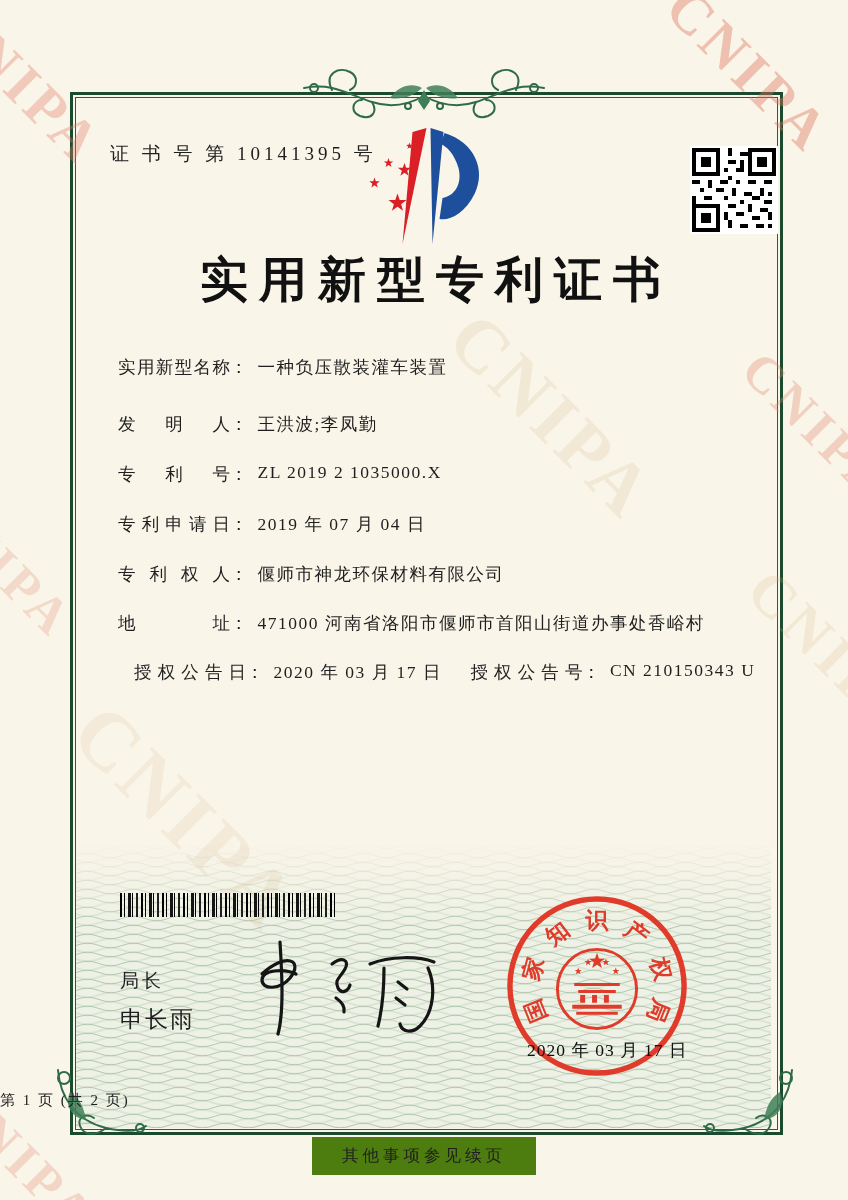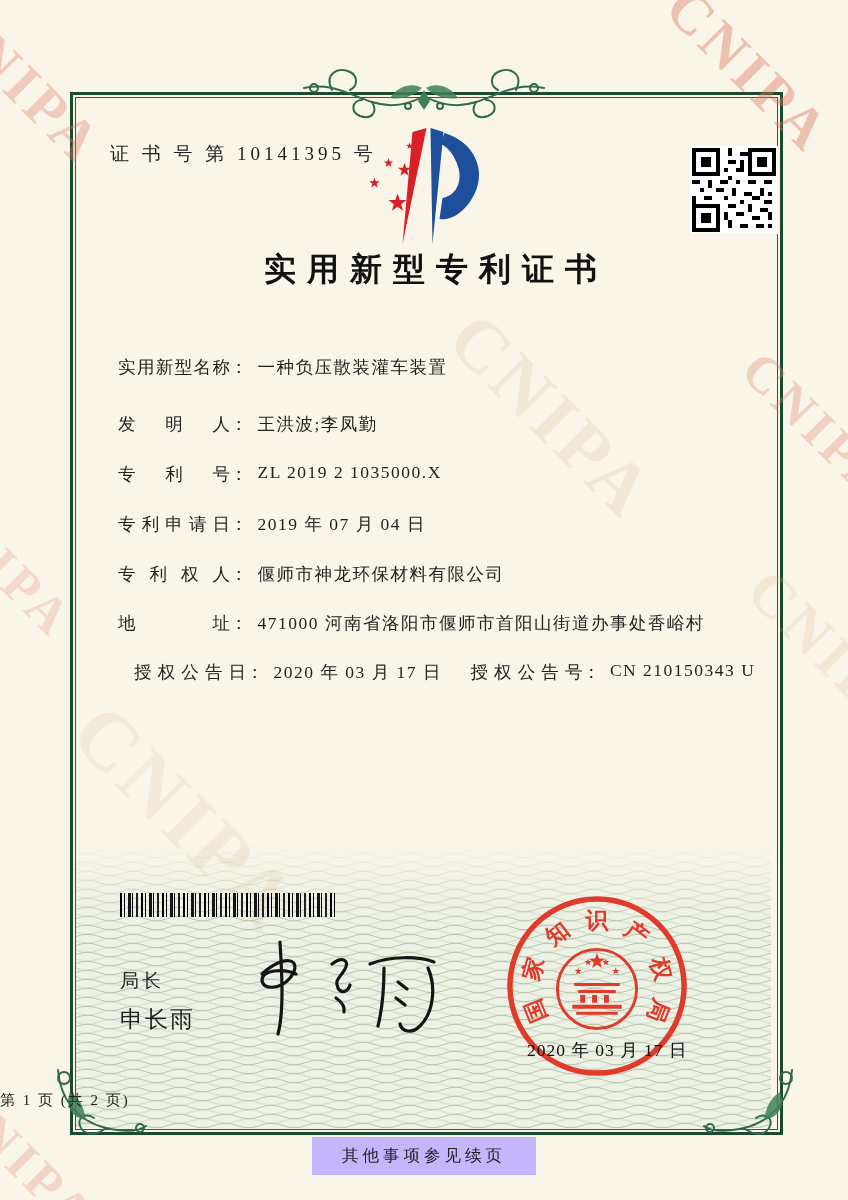--- a/index.html
+++ b/index.html
@@ -36,21 +36,21 @@
   .orn{position:absolute;z-index:2;}
   .orn-top{left:294px;top:62px;}
   .orn-bl{left:50px;top:1062px;}
   .orn-br{left:700px;top:1062px;}
   
   .cert-no{position:absolute;left:110px;top:141px;font-size:19px;letter-spacing:4px;z-index:3;}
   .logo{position:absolute;left:350px;top:126px;z-index:3;}
   .qr{position:absolute;left:690px;top:146px;z-index:3;background:#fff;padding:2px;}
   .doc-title{
     position:absolute;left:0;right:0;top:248px;text-align:center;
-    font-size:32px;font-weight:700;letter-spacing:11px;color:#111;z-index:3;padding-left:24px;
+    font-size:48px;font-weight:700;letter-spacing:11px;color:#111;z-index:3;padding-left:24px;
   }
   
   .field{position:absolute;left:118px;font-size:17.5px;z-index:3;white-space:nowrap;}
   .flabel{display:inline-block;width:112px;text-align:justify;text-align-last:justify;vertical-align:top;}
   .fcolon{display:inline-block;vertical-align:top;}
   .fvalue{display:inline-block;margin-left:10px;letter-spacing:1.5px;vertical-align:top;}
   .f0{top:355px;} .f1{top:412px;} .f2{top:462px;} .f3{top:512px;} .f4{top:562px;} .f5{top:611px;}
   .grant-row{position:absolute;left:134px;top:660px;font-size:17.5px;z-index:3;white-space:nowrap;}
   .grant-g1{display:inline-block;width:332px;}
   
@@ -70,21 +70,21 @@
       #202020 16px,#202020 18px,transparent 18px,transparent 21px);
   }
   .signer-role{position:absolute;left:120px;top:968px;font-size:19px;letter-spacing:3px;z-index:3;}
   .signer-name{position:absolute;left:120px;top:1004px;font-size:23px;letter-spacing:2px;z-index:3;}
   .signature{position:absolute;left:232px;top:934px;z-index:3;}
   .seal{position:absolute;left:503px;top:892px;z-index:3;opacity:.96;}
   .seal-date{position:absolute;left:527px;top:1038px;font-size:17.5px;letter-spacing:1px;color:#101010;z-index:4;}
   .page-num{position:absolute;left:0;right:0;top:1091px;text-align:left;font-size:15px;letter-spacing:2px;z-index:3;}
   .note-box{
     position:absolute;left:50%;transform:translateX(-50%);top:1137px;
-    background:#c4b5fd;padding:8px 30px;font-size:16.5px;letter-spacing:4px;z-index:3;
+    background:#4d7c0f;padding:8px 30px;font-size:16.5px;letter-spacing:4px;z-index:3;
   }
 </style>
 </head>
 <body>
 
 <svg width="0" height="0" style="position:absolute">
   <defs>
     <path id="star5" d="M0,-10 L2.35,-3.24 L9.51,-3.09 L3.80,1.24 L5.88,8.09 L0,4 L-5.88,8.09 L-3.80,1.24 L-9.51,-3.09 L-2.35,-3.24 Z"></path>
   </defs>
 </svg>

